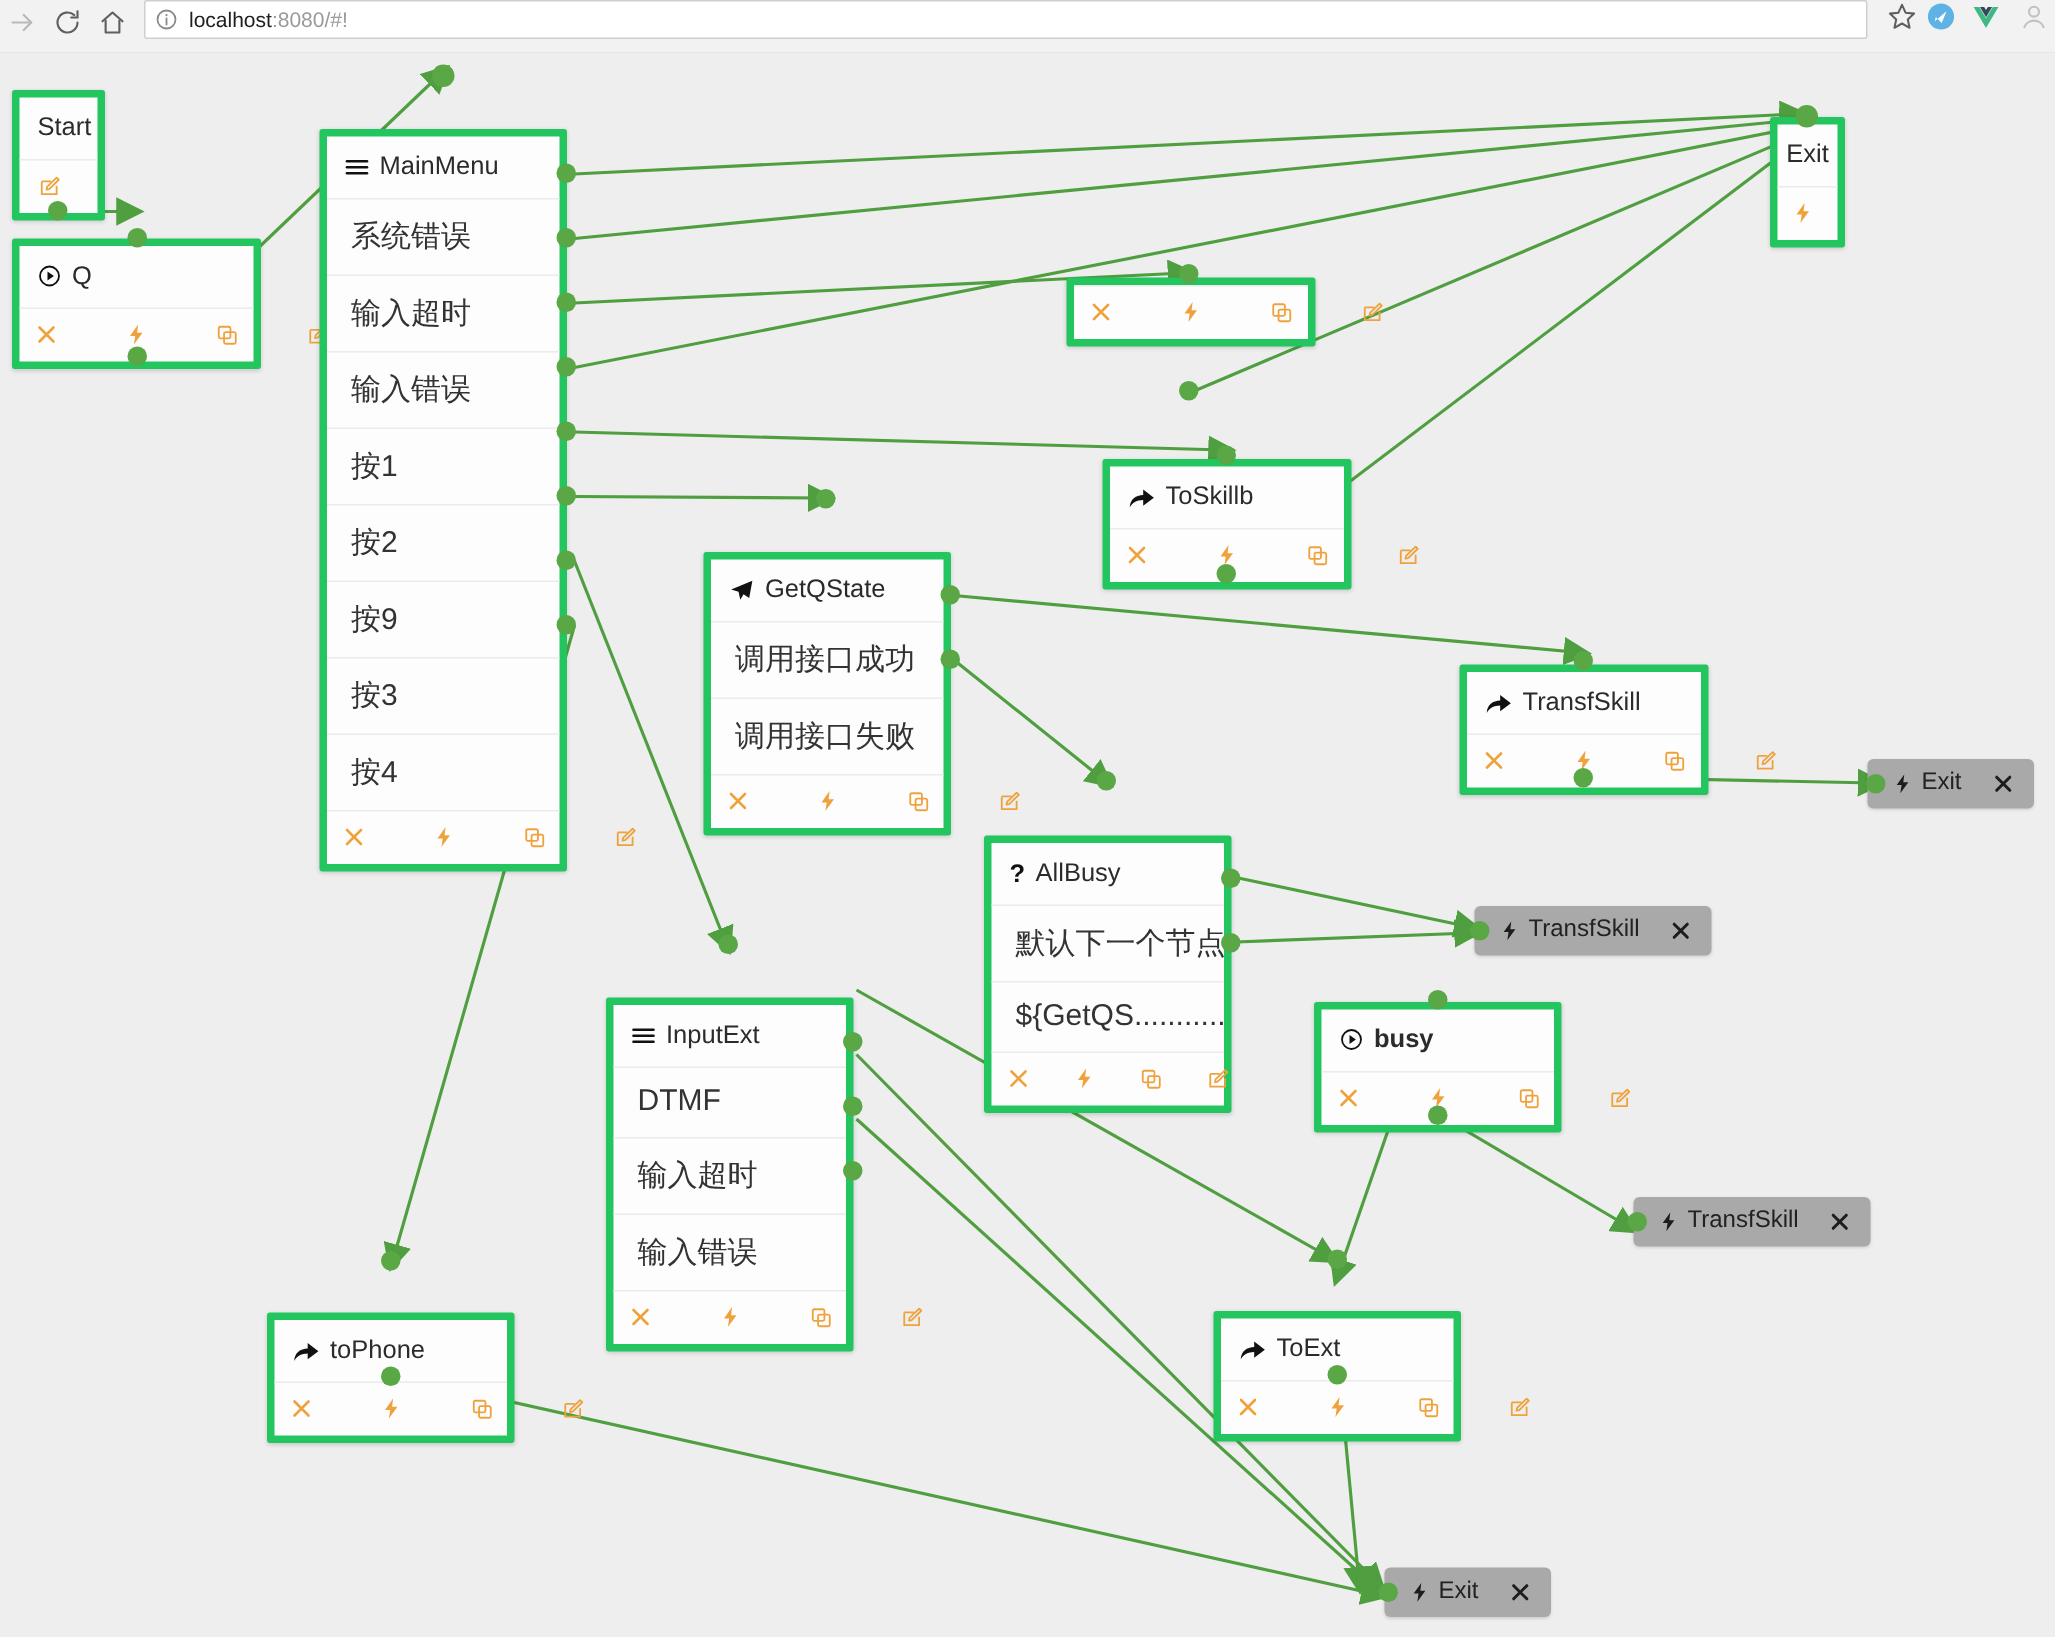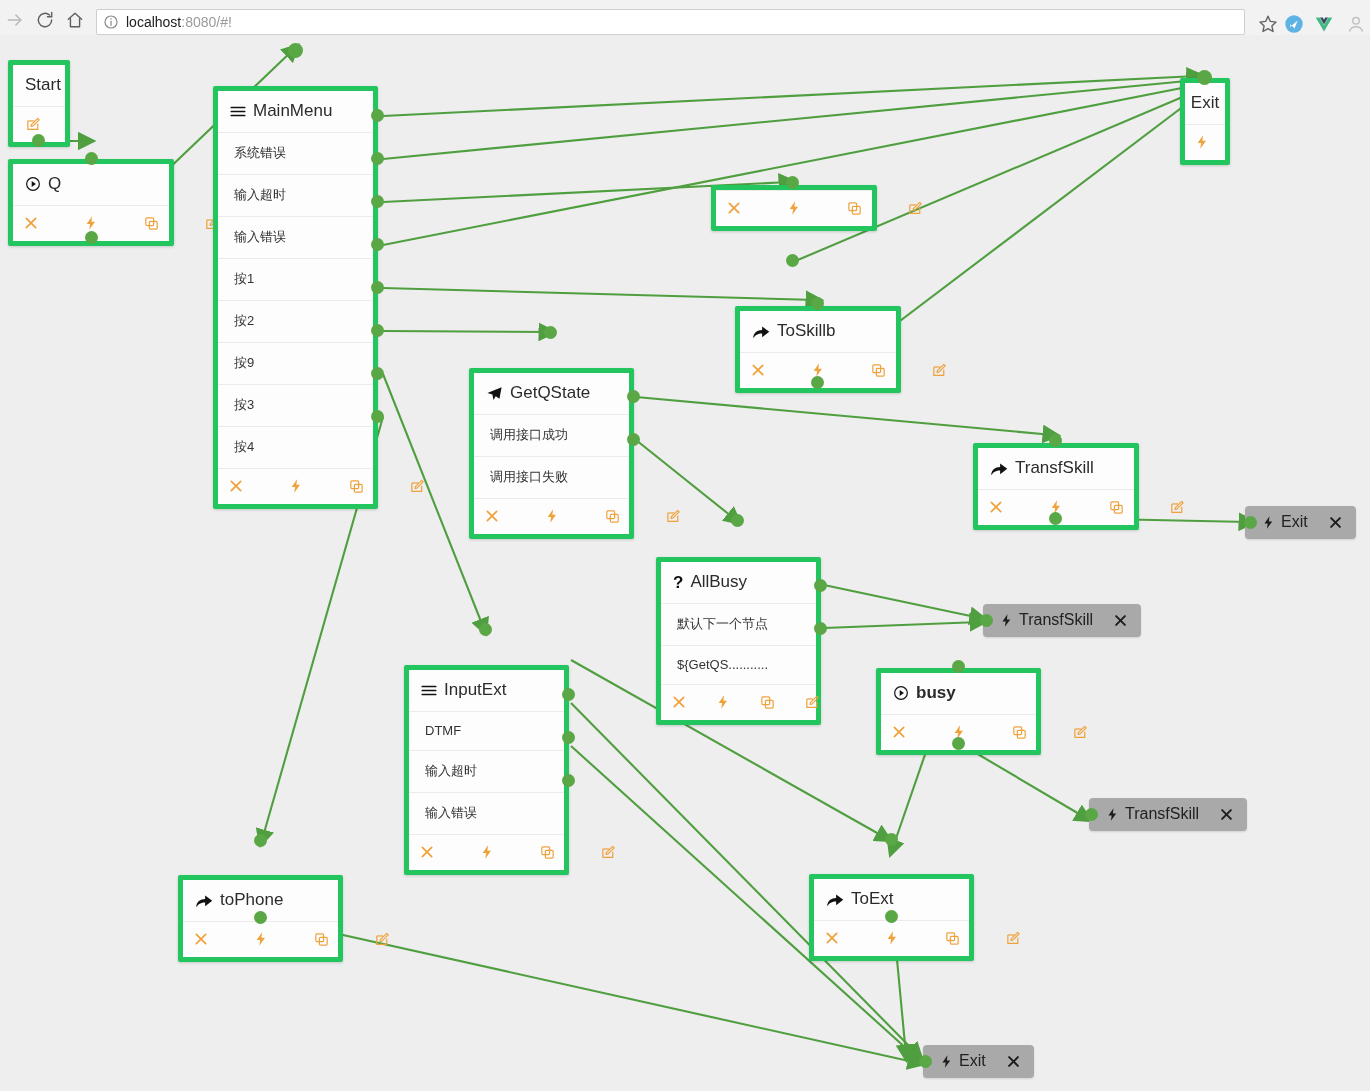--- a/index.html
+++ b/index.html
@@ -6,21 +6,21 @@
   body{
     width:1370px;height:1091px;overflow:hidden;
     background:#eeeeee;
     font-family:"Liberation Sans","DejaVu Sans",sans-serif;
     -webkit-font-smoothing:antialiased;
   }
   
   #browser-chrome{
     position:absolute;left:0;top:0;width:1370px;height:35px;
     background:#f2f2f2;border-bottom:1px solid #c9c9c9;
-    display:flex;align-items:flex-end;
+    display:flex;align-items:flex-start;
   }
   .nav-btn{
     width:30px;height:30px;display:flex;align-items:center;justify-content:center;
     color:#6b6b6b;flex:0 0 auto;
   }
   .nav-btn svg{display:block;}
   #omnibox{
     flex:1 1 auto;height:24px;margin:0 8px 0 6px;
     background:#ffffff;border:1px solid #cfcfcf;border-radius:2px;
     display:flex;align-items:center;padding:0 6px;
@@ -46,21 +46,21 @@
     box-shadow:0 1px 3px rgba(0,0,0,.16);
     box-sizing:border-box;
   }
   .node-title{
     padding:10px 12px 11px 12px;font-size:17px;color:#2b2b2b;
     display:flex;align-items:center;white-space:nowrap;
   }
   .node-title .tic{margin-right:7px;display:inline-flex;align-items:center;color:#111;}
   .node-row{
     border-top:1px solid #eceaea;
-    padding:11px 12px 12px 16px;font-size:13px;color:#333;
+    padding:11px 12px 12px 16px;font-size:20px;color:#333;
     white-space:nowrap;
   }
   .node-foot{
     border-top:1px solid #eceaea;
     display:flex;align-items:center;
     padding:7px 10px 8px 10px;
     color:#efa23c;
   }
   .node-foot .fic{width:20px;height:20px;margin-right:28px;display:inline-flex;align-items:center;justify-content:center;}
   .node-foot .fic:last-child{margin-right:0;}

